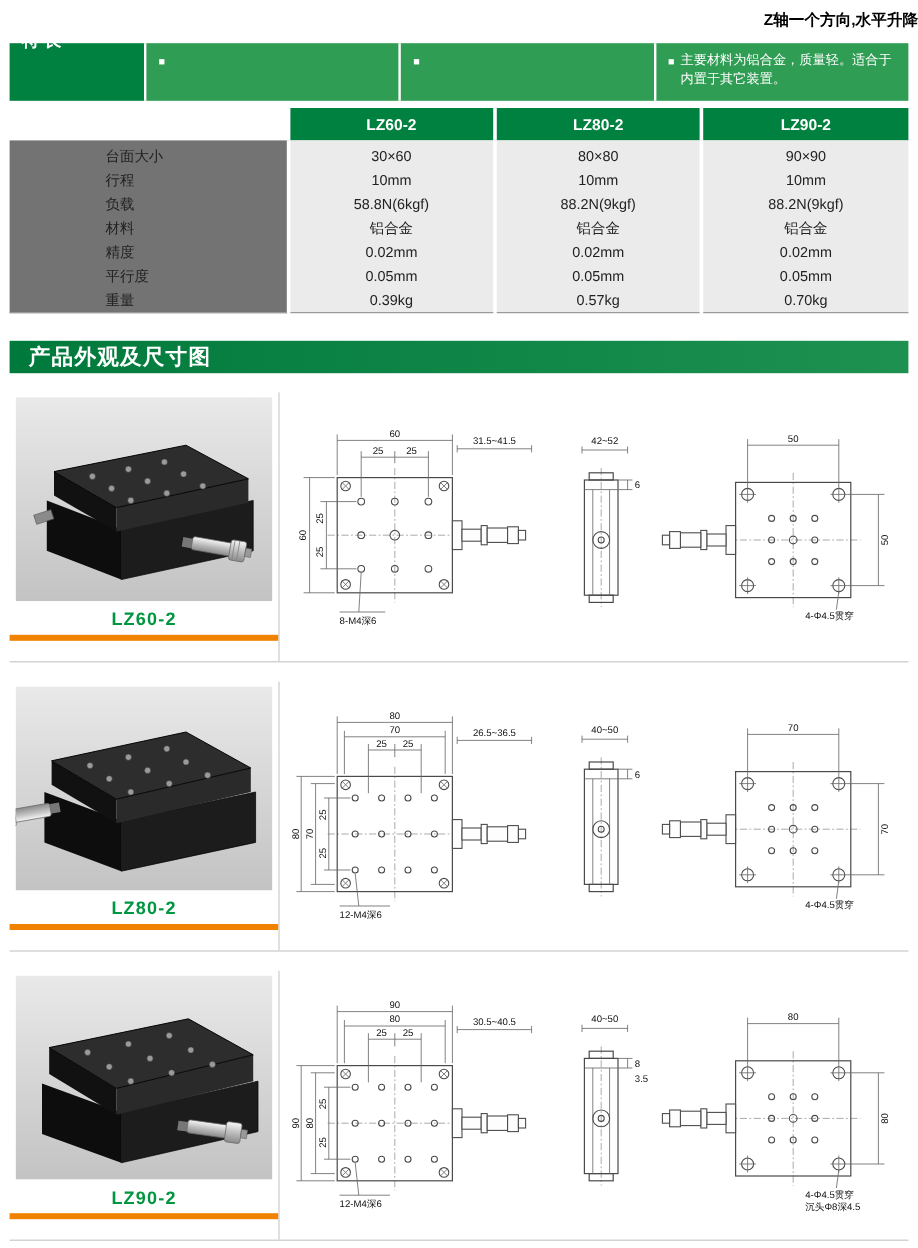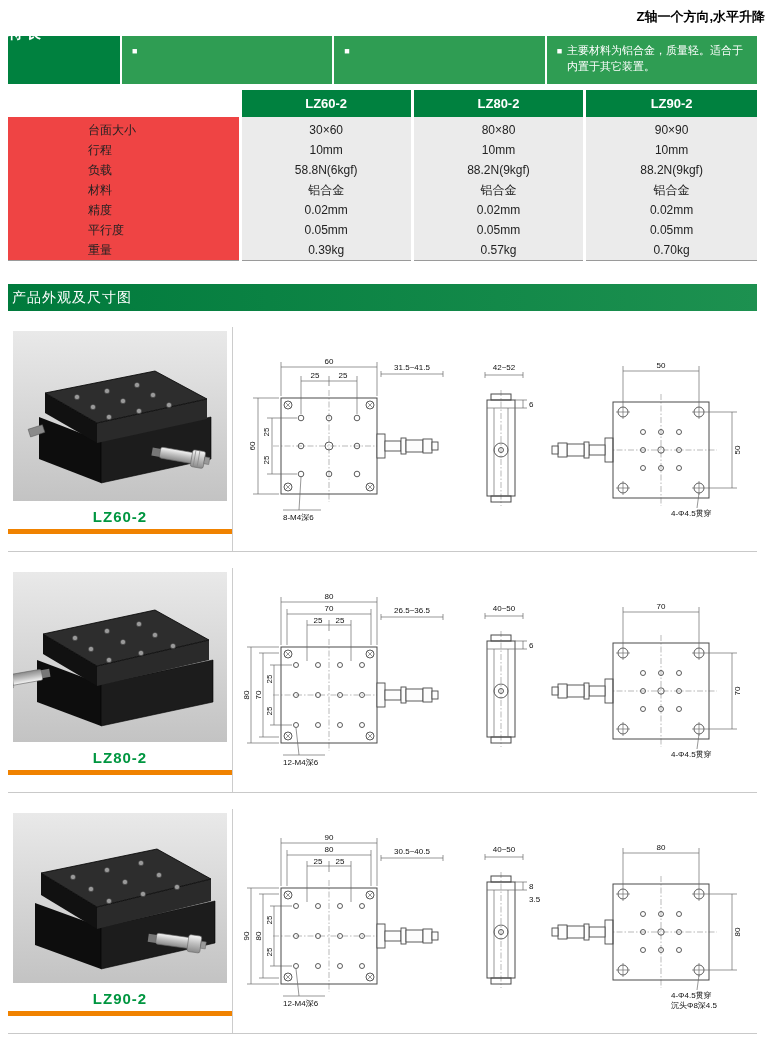--- a/index.html
+++ b/index.html
@@ -3,41 +3,41 @@
 <meta charset="utf-8">
 <style>
   * { margin:0; padding:0; }
   body { background:#fff; font-family:"Liberation Sans", sans-serif; }
   .page { position:relative; width:765px; height:1040px; background:#fff; overflow:hidden; }
 
   .top-note { position:absolute; top:8px; right:0; font-size:13px; font-weight:bold; color:#000; }
 
   
   .sales-band { position:absolute; left:8px; right:8px; top:36px; height:48px; display:flex; }
-  .sales-title { width:112px; background:#00813f; color:#fff; display:flex; flex-direction:column; justify-content:center; box-sizing:border-box;gap:40px; }
+  .sales-title { width:112px; background:#00813f; color:#fff; display:flex; flex-direction:column; justify-content:center; padding-left:10px; box-sizing:border-box;gap:40px; }
   .st-cn { font-size:15px; font-weight:bold; letter-spacing:3px; }
   .st-en { font-size:12px; font-weight:bold; }
   .sales-bullets { flex:1; background:#2f9d53; display:flex; }
   .bullet { flex:1; color:#fff; font-size:11px; line-height:1.45; padding:7px 8px 0 10px; border-left:2px solid #fff; display:flex; gap:5px; box-sizing:border-box; }
   .bm { font-size:9px; margin-top:2px; }
 
   
   .spec-table { position:absolute; left:8px; top:90px; width:749px; border-collapse:collapse; table-layout:fixed; }
   .spec-table th { background:#00813f; color:#fff; font-size:13px; font-weight:bold; height:27px; border-left:3px solid #fff; }
   .spec-table th.corner { background:#fff; border-left:none; }
   .spec-table td { height:20px; font-size:12px; color:#222; }
-  .spec-table td.lbl { background:#ef4444; text-align:left; padding-left:80px; }
+  .spec-table td.lbl { background:#737373; text-align:left; padding-left:80px; }
   .spec-table td.val { background:#ebebeb; text-align:center; border-left:3px solid #fff; }
   .spec-table tbody tr:first-child td { padding-top:3px; }
   .spec-table tbody tr:last-child td { border-bottom:1px solid #9a9a9a; }
 
   
   .section-bar { position:absolute; left:8px; right:8px; top:284px; height:27px;
-    background:linear-gradient(90deg,#007a3c,#1d9150); color:#fff; font-size:14px;
-    font-weight:normal; line-height:27px; padding-left:4px; box-sizing:border-box; letter-spacing:1px; }
+    background:linear-gradient(90deg,#007a3c,#1d9150); color:#fff; font-size:18px;
+    font-weight:bold; line-height:27px; padding-left:16px; box-sizing:border-box; letter-spacing:1px; }
 
   
   .products { position:absolute; left:8px; right:8px; top:311px; }
   .product-row { display:flex; height:241px; box-sizing:border-box; border-bottom:1px solid #c9c9c9; }
   .photo-col { width:228px; padding-top:20px; box-sizing:border-box; display:flex; flex-direction:column; align-items:center; }
   .photo { width:214px; height:170px; }
   .pname { margin-top:7px; font-size:15px; font-weight:bold; color:#009640; letter-spacing:1px; }
   .orange-bar { margin-top:4px; width:100%; height:5px; background:#f08200; }
   .drawings { flex:1; border-left:1px solid #ccc; display:flex; align-items:center; justify-content:space-between; padding:0 2px 0 8px; box-sizing:border-box;margin-top:16px; }
 

